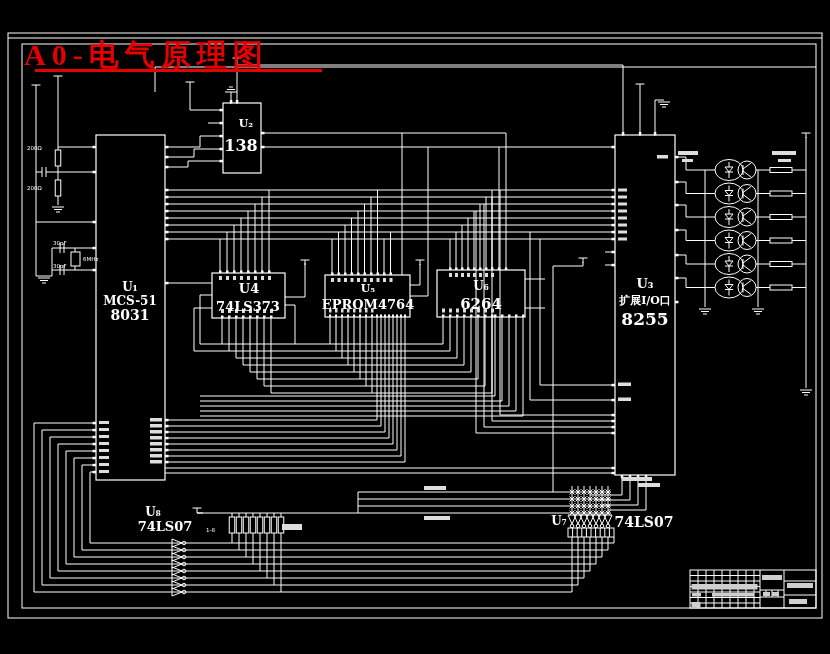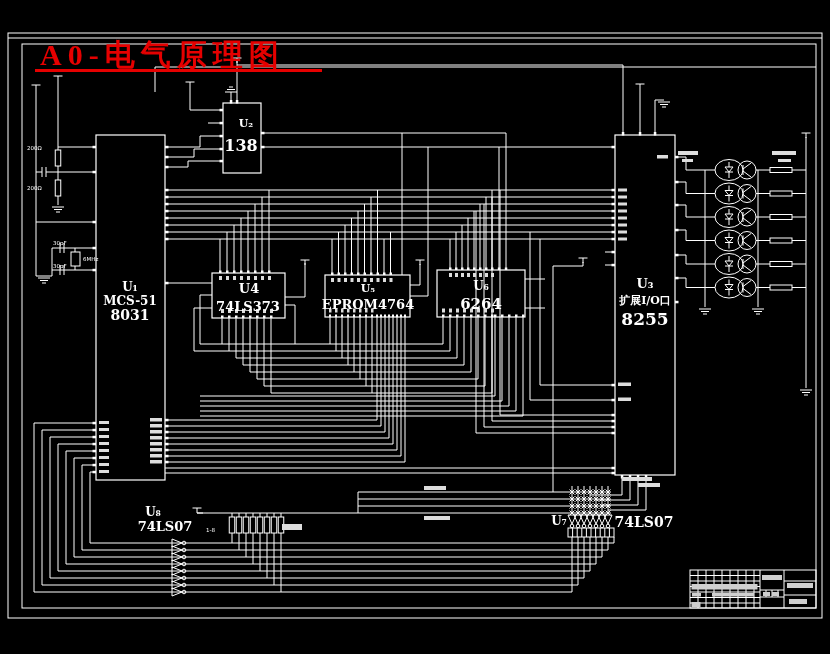--- a/index.html
+++ b/index.html
@@ -5,21 +5,21 @@
   html,body{margin:0;padding:0;background:#000;}
   #stage{position:relative;width:830px;height:654px;background:#000;overflow:hidden;
          font-family:"DejaVu Serif",serif;}
   svg{position:absolute;left:0;top:0;}
   .w{stroke:#fff;stroke-width:1;fill:none;}
   .box{stroke:#fff;stroke-width:1.2;fill:none;}
   .rc{stroke:#fff;stroke-width:1;fill:#000;}
   text{fill:#fff;font-family:"DejaVu Serif",serif;font-weight:bold;}
   .tc{text-anchor:middle;}
   .tiny{font-size:5.5px;font-family:"DejaVu Sans",sans-serif;font-weight:normal;text-anchor:start;}
-  #title{position:absolute;left:40px;top:40px;color:#e60000;
+  #title{position:absolute;left:24px;top:40px;color:#e60000;
          font-family:"Liberation Serif",serif;font-weight:bold;font-size:30px;
          letter-spacing:6px;white-space:nowrap;line-height:1;}
   #underline{position:absolute;left:35px;top:69px;width:287px;height:2.5px;background:#e60000;}
 </style>
 </head>
 <body>
 
 <div id="stage">
   <svg id="cv" width="830" height="654">
 

